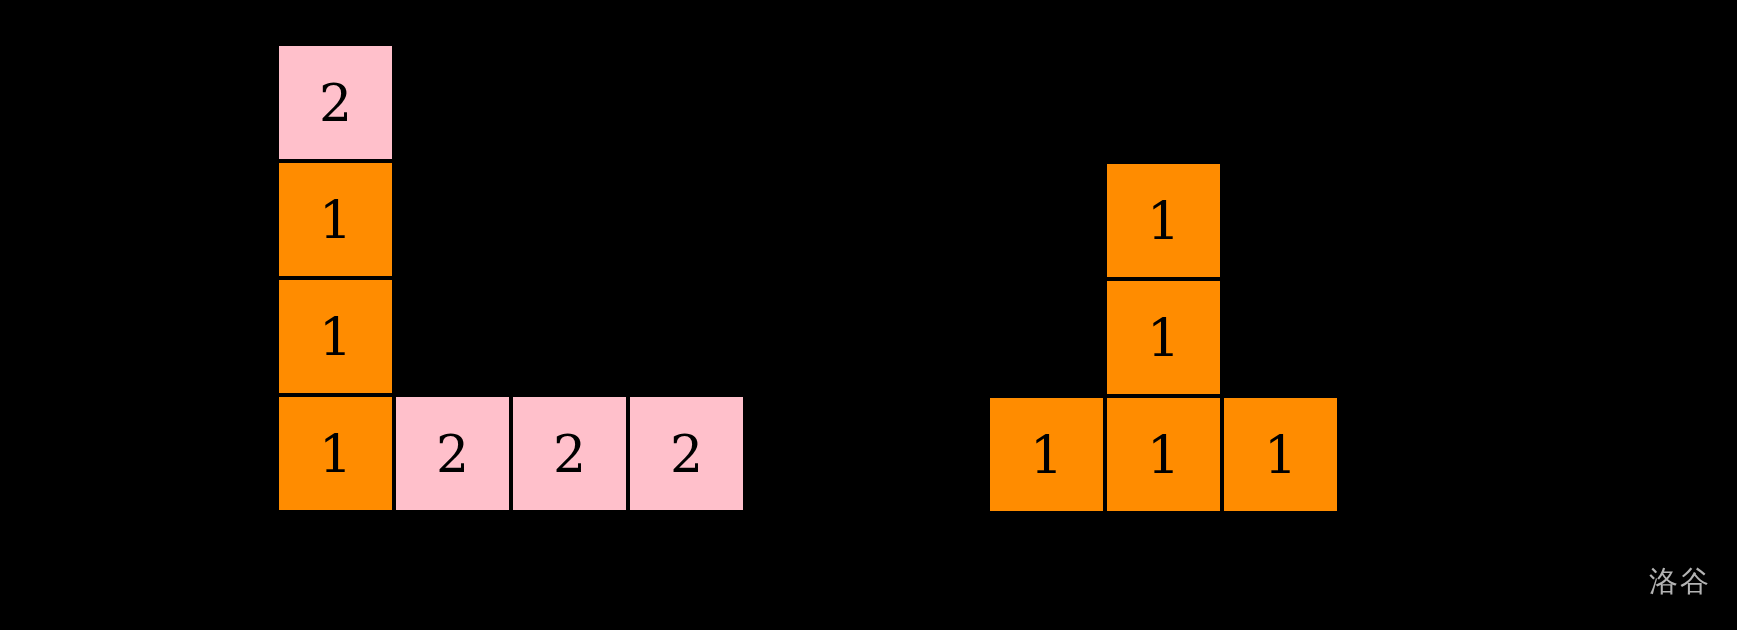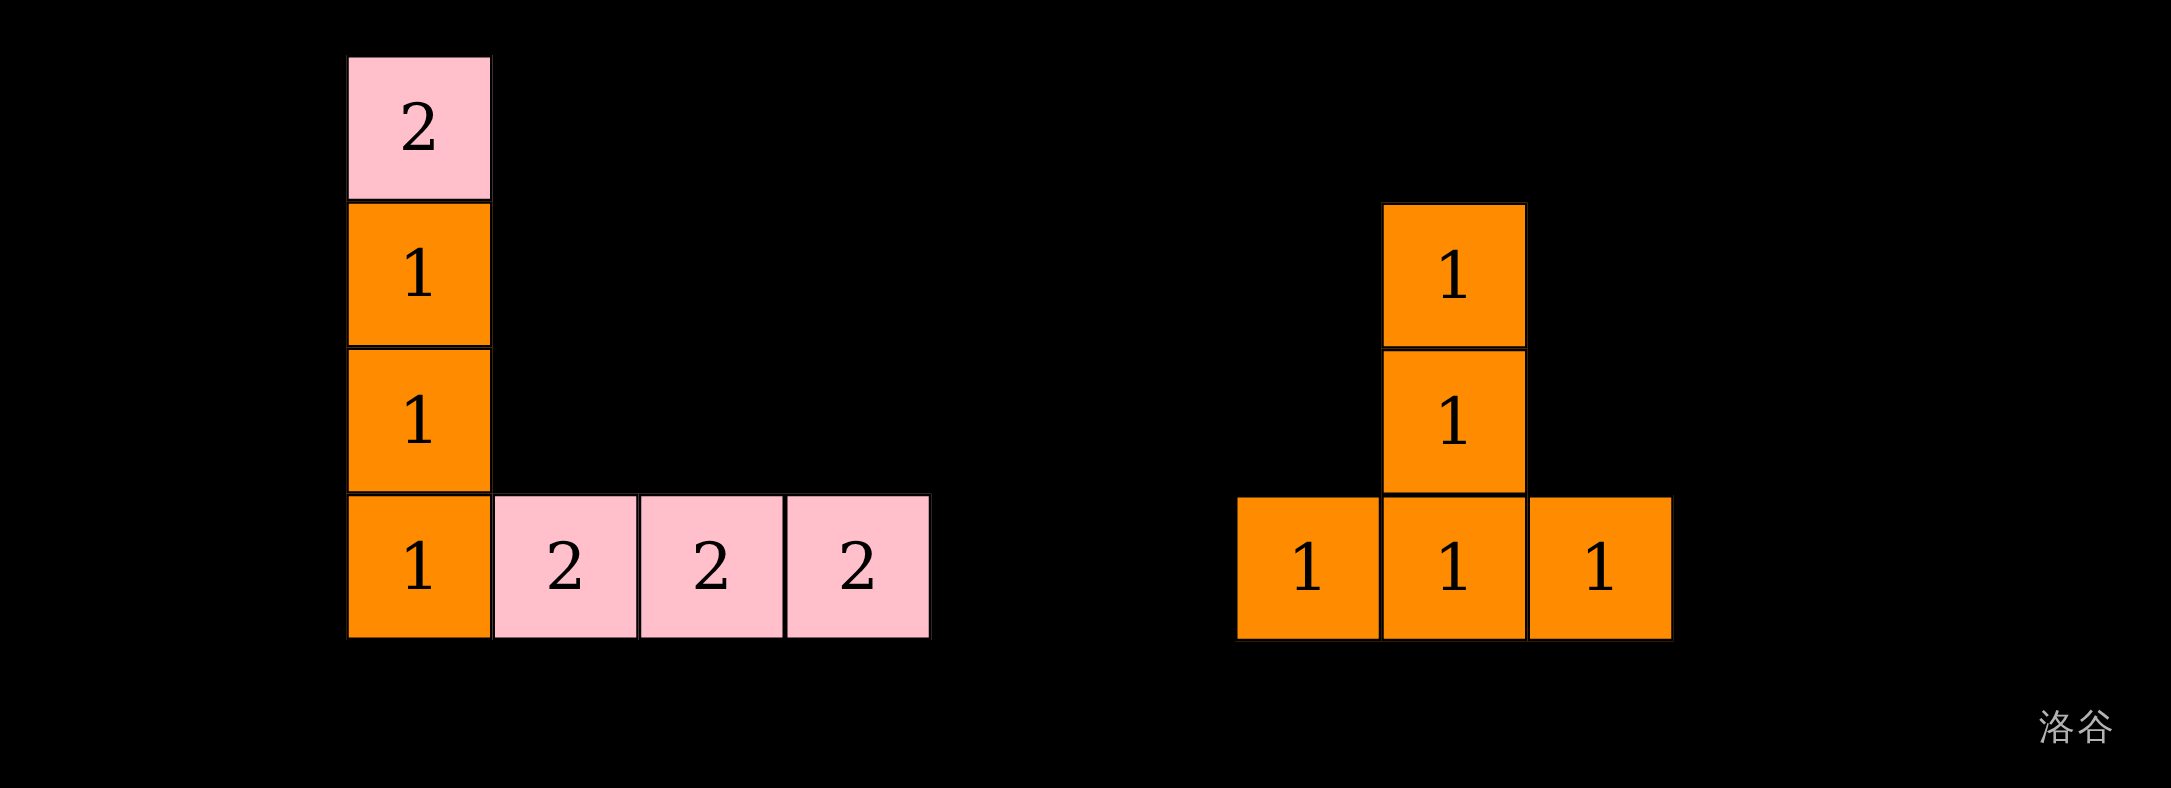--- a/index.html
+++ b/index.html
@@ -27,21 +27,21 @@
     justify-content: center;
   }
   .cell span {
     font-size: 52px;
     line-height: 1;
     color: #000;
     user-select: none;
   }
   #watermark {
     position: absolute;
-    right: 44px;
+    right: 26px;
     bottom: 28px;
     font-family: "DejaVu Sans", "Liberation Sans", sans-serif;
     font-size: 29px;
     letter-spacing: 2px;
     color: #b3b3b3;
   }
 </style>
 </head>
 <body>
 

